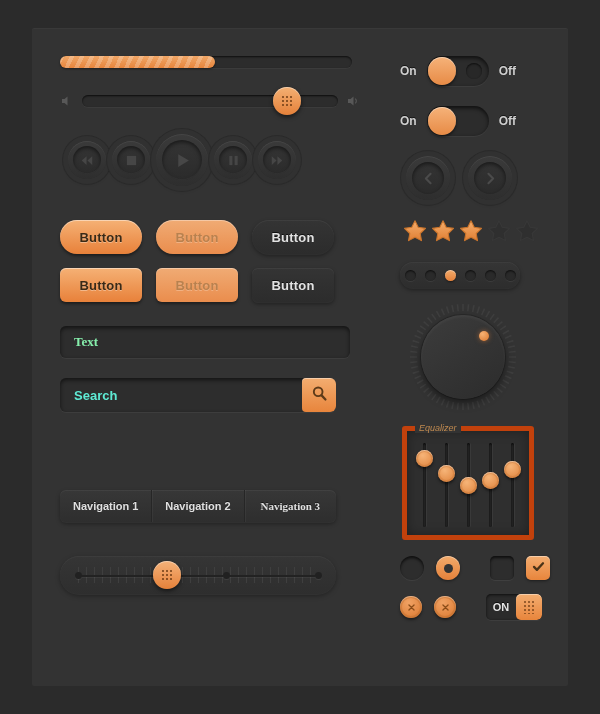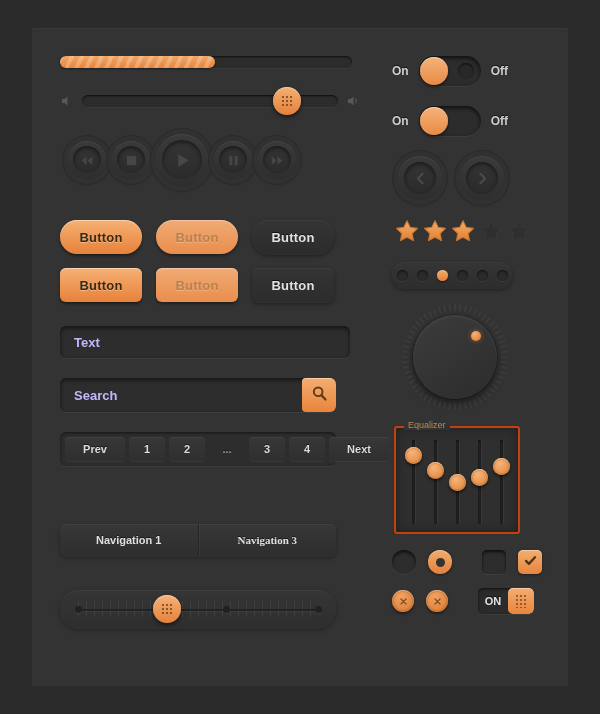--- a/index.html
+++ b/index.html
@@ -9,21 +9,21 @@
     font-family:"Liberation Sans", sans-serif;
     overflow:hidden;
   }
   .kit{
     position:absolute;left:32px;top:28px;width:536px;height:658px;
     background:#333333;
     border-radius:2px;
     box-shadow:0 1px 0 rgba(255,255,255,.03) inset;
   }
   .col-left{position:absolute;left:28px;top:28px;width:300px;}
-  .col-right{position:absolute;left:360px;top:28px;width:150px;}
+  .col-right{position:absolute;left:368px;top:28px;width:150px;}
 
   
   .progress-track{
     position:relative;width:292px;height:12px;border-radius:6px;
     background:#2c2c2c;
     box-shadow:inset 0 1px 2px rgba(0,0,0,.7),0 1px 0 rgba(255,255,255,.04);
   }
   .progress-fill{
     position:absolute;left:0;top:0;height:12px;border-radius:6px;
     background:
@@ -102,29 +102,29 @@
     box-shadow:0 1px 0 rgba(255,255,255,.05),inset 0 1px 0 rgba(255,255,255,.05),
                0 2px 4px rgba(0,0,0,.4);
   }
 
   
   .field{
     width:276px;height:32px;border-radius:6px;display:flex;align-items:center;
     padding:0 0 0 14px;
     background:#2d2d2d;
     box-shadow:inset 0 2px 4px rgba(0,0,0,.6),0 1px 0 rgba(255,255,255,.05);
-    color:#c4b5fd;font-size:13px;font-weight:bold;
+    color:#86efac;font-size:13px;font-weight:bold;font-family:Liberation Serif, serif;
   }
   .search-wrap{
     width:276px;height:34px;border-radius:6px;display:flex;align-items:center;
     background:#2d2d2d;
     box-shadow:inset 0 2px 4px rgba(0,0,0,.6),0 1px 0 rgba(255,255,255,.05);
     overflow:hidden;
   }
-  .search-wrap .txt{flex:1;padding-left:14px;color:#c4b5fd;font-size:13px;font-weight:bold;}
+  .search-wrap .txt{flex:1;padding-left:14px;color:#5eead4;font-size:13px;font-weight:bold;}
   .search-btn{
     width:34px;height:34px;flex:0 0 auto;border-radius:4px;
     background:linear-gradient(#f3ad70,#e8853c);
     display:flex;align-items:center;justify-content:center;
     box-shadow:inset 0 1px 0 rgba(255,255,255,.4);
   }
 
   
   .pager{
     width:276px;height:34px;border-radius:6px;
@@ -242,23 +242,24 @@
   }
   .knob-dot{
     position:absolute;right:16px;top:16px;width:10px;height:10px;border-radius:50%;
     background:radial-gradient(circle at 35% 30%,#f7b274,#d9762c);
     box-shadow:0 0 5px rgba(230,130,60,.55);
   }
 
   
   .eq{
     position:relative;width:122px;height:104px;border-radius:3px;
-    border:2px solid #c2410c;margin:14px 0 16px 2px;
+    border:5px solid #c2410c;margin:14px 0 16px 2px;
     background:#2f2f2f;
     box-shadow:inset 0 0 12px rgba(0,0,0,.35);
+    font-style:italic;
   }
   .eq-legend{
     position:absolute;left:8px;top:-8px;padding:0 4px;background:#333;
     font-size:9px;color:#c08a50;
   }
   .eq-inner{position:absolute;left:10px;right:10px;top:12px;bottom:8px;display:flex;
             justify-content:space-between;}
   .eq-ch{position:relative;width:14px;}
   .eq-rail{
     position:absolute;left:6px;top:0;bottom:0;width:3px;border-radius:2px;
@@ -425,34 +426,26 @@
           <svg viewBox="0 0 18 18" width="17" height="17">
             <circle cx="7.6" cy="7.2" r="4.6" fill="none" stroke="#5d3a18" stroke-width="2"></circle>
             <path d="M11.2 11l4.1 4.3" stroke="#5d3a18" stroke-width="2.4" stroke-linecap="round"></path>
           </svg>
         </span>
       </div>
     </div>
 
     <div style="height:20px"></div>
 
-    <div class="pager">
-      <div class="pg wide">Prev</div>
-      <div class="pg">1</div>
-      <div class="pg">2</div>
-      <div class="pg dots">...</div>
-      <div class="pg">3</div>
-      <div class="pg">4</div>
-      <div class="pg wide">Next</div>
-    </div>
 
     <div style="height:22px"></div>
 
     <div class="navbar">
       <div class="navitem">Navigation 1</div>
+      <div class="navitem">Navigation 2</div>
       <div class="navitem">Navigation 3</div>
     </div>
 
     <div style="height:34px"></div>
 
     <div class="ruler">
       <div class="ticks"></div>
       <div class="ruler-line"></div>
       <div class="rdot" id="rdot0" style="left: 18px;"></div>
       <div class="rdot" id="rdot1" style="left: 166.8px;"></div>

